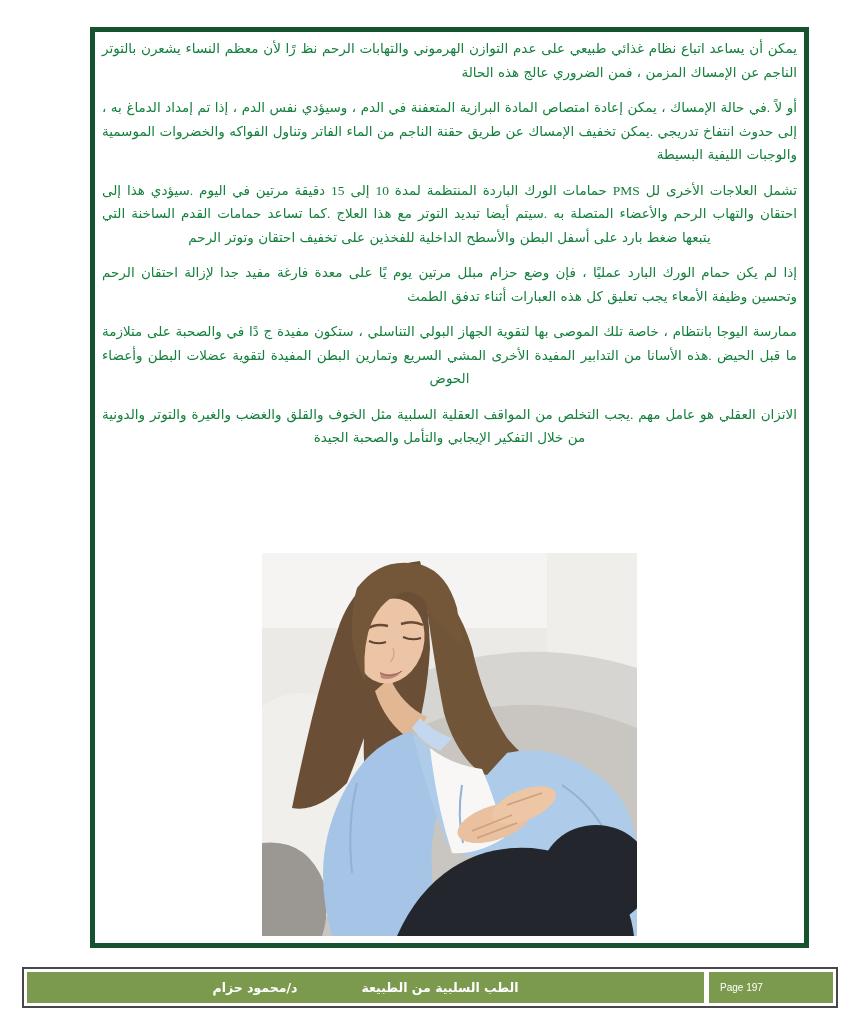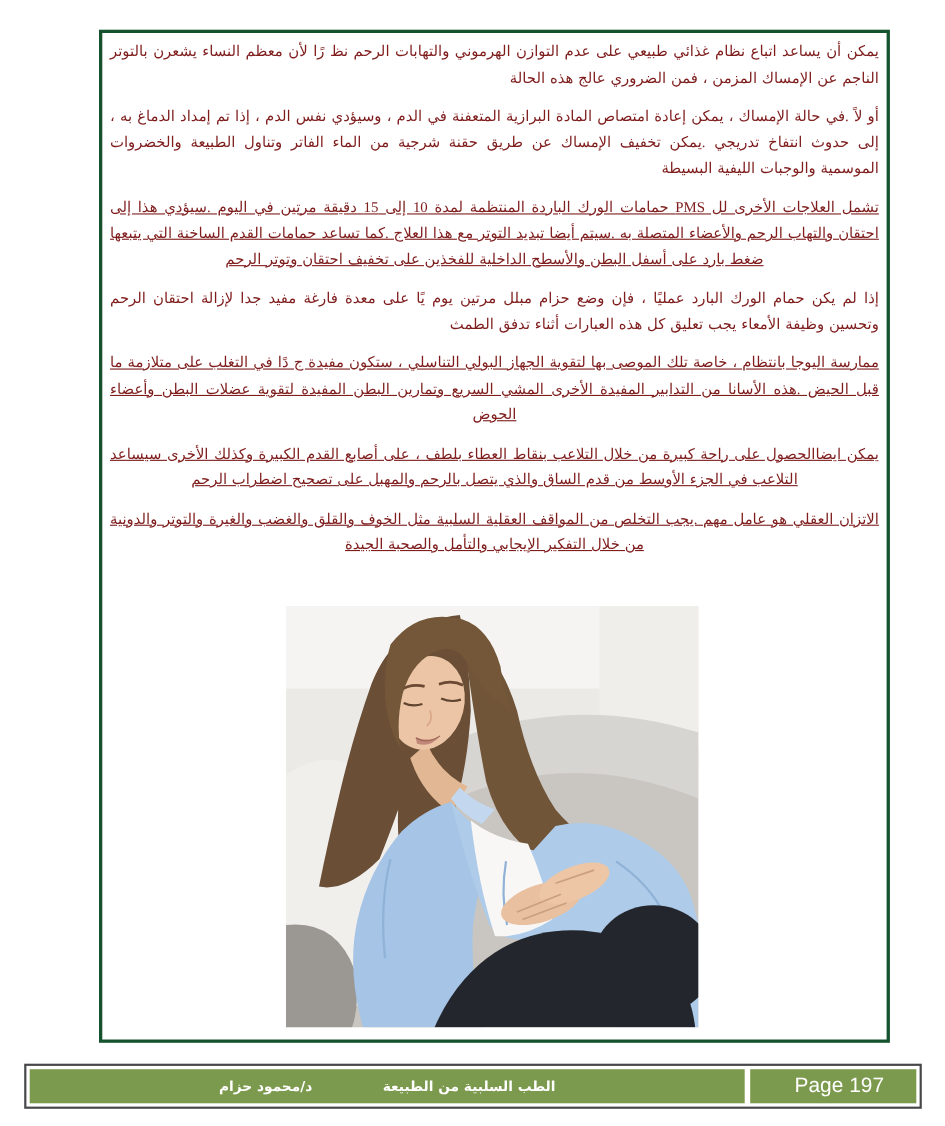--- a/index.html
+++ b/index.html
@@ -2,64 +2,63 @@
 <html lang="ar"><head>
 <meta charset="utf-8">
 <style>
   html,body{margin:0;padding:0;background:#fff;}
   .page{
     position:relative;width:859px;height:1024px;background:#ffffff;overflow:hidden;
     font-family:"Liberation Serif","DejaVu Sans",serif;
   }
   .content-box{
     position:absolute;left:90px;top:27px;width:719px;height:921px;
-    box-sizing:border-box;border:3px solid #14532d;
-    padding:5px 7px 0 7px;direction:rtl;color:#7f1d1d;
+    box-sizing:border-box;border:5px solid #14532d;
+    padding:5px 7px 0 7px;direction:rtl;color:#15803d;
   }
   .para{
     margin:0 0 12px 0;font-size:13.5px;line-height:23.5px;
     text-align:justify;word-spacing:1px;
   }
   .para.last-right{text-align-last:right;}
-  .para.last-center{text-align-last:center;text-decoration:underline;}
+  .para.last-center{text-align-last:center;}
   .photo-figure{
     position:absolute;left:167px;top:521px;width:375px;height:383px;margin:0;
     overflow:hidden;background:#eceae7;
   }
   .photo-figure svg{display:block;}
   .footer-bar{
     position:absolute;left:22px;top:967px;width:816px;height:41px;
     box-sizing:border-box;border:2px solid #48484b;background:#ffffff;
     padding:3px;display:flex;gap:5px;
   }
   .footer-cell{
     background:#7c9a4d;display:flex;align-items:center;box-sizing:border-box;
   }
   .footer-cell.title-cell{
     flex:1;justify-content:center;direction:rtl;gap:64px;
     color:#ffffff;font-family:"DejaVu Sans","Liberation Sans",sans-serif;
     font-size:12.5px;font-weight:bold;letter-spacing:1px;
   }
   .footer-cell.page-cell{
-    width:151px;direction:ltr;padding-left:11px;
-    color:#ffffff;font-family:"Liberation Sans",sans-serif;font-size:19px;justify-content:center;
+    width:124px;direction:ltr;padding-left:11px;
+    color:#ffffff;font-family:"Liberation Sans",sans-serif;font-size:10px;
   }
 </style>
 </head>
 <body>
 
 <div class="page">
 
   <div class="content-box">
     <p class="para last-right">يمكن أن يساعد اتباع نظام غذائي طبيعي على عدم التوازن الهرموني والتهابات الرحم  نظ رًا لأن معظم النساء يشعرن بالتوتر الناجم عن الإمساك المزمن ، فمن الضروري عالج هذه الحالة</p>
-    <p class="para last-right">أو لاً .في حالة الإمساك ، يمكن إعادة امتصاص المادة البرازية المتعفنة في الدم ، وسيؤدي نفس الدم ، إذا تم إمداد الدماغ به ، إلى حدوث انتفاخ تدريجي .يمكن تخفيف الإمساك عن طريق حقنة شرجية من الماء الفاتر وتناول الطبيعة والخضروات الموسمية والوجبات الليفية البسيطة</p>
+    <p class="para last-right">أو لاً .في حالة الإمساك ، يمكن إعادة امتصاص المادة البرازية المتعفنة في الدم ، وسيؤدي نفس الدم ، إذا تم إمداد الدماغ به ، إلى حدوث انتفاخ تدريجي .يمكن تخفيف الإمساك عن طريق حقنة الناجم من الماء الفاتر وتناول الفواكه والخضروات الموسمية والوجبات الليفية البسيطة</p>
     <p class="para last-center">تشمل العلاجات الأخرى لل PMS حمامات الورك الباردة المنتظمة لمدة 10 إلى 15 دقيقة مرتين في اليوم .سيؤدي هذا إلى احتقان والتهاب الرحم والأعضاء المتصلة به .سيتم أيضا تبديد التوتر مع هذا العلاج .كما تساعد حمامات القدم الساخنة التي يتبعها ضغط بارد على أسفل البطن والأسطح الداخلية للفخذين على تخفيف احتقان وتوتر الرحم</p>
     <p class="para last-right">إذا لم يكن حمام الورك البارد عمليًا ، فإن وضع حزام مبلل مرتين يوم يًا على معدة فارغة مفيد جدا لإزالة احتقان الرحم وتحسين وظيفة الأمعاء يجب تعليق كل هذه العبارات أثناء تدفق الطمث</p>
-    <p class="para last-center">ممارسة اليوجا بانتظام ، خاصة تلك الموصى بها لتقوية الجهاز البولي التناسلي ، ستكون مفيدة ج دًا في التغلب على متلازمة ما قبل الحيض .هذه الأسانا من التدابير المفيدة الأخرى المشي السريع وتمارين البطن المفيدة لتقوية عضلات البطن وأعضاء الحوض</p>
-    <p class="para last-center">يمكن ايضاالحصول على راحة كبيرة من خلال التلاعب بنقاط العطاء بلطف ، على أصابع القدم الكبيرة وكذلك الأخرى سيساعد التلاعب في الجزء الأوسط من قدم الساق والذي يتصل بالرحم والمهبل على تصحيح اضطراب الرحم</p>
+    <p class="para last-center">ممارسة اليوجا بانتظام ، خاصة تلك الموصى بها لتقوية الجهاز البولي التناسلي ، ستكون مفيدة ج دًا في والصحبة على متلازمة ما قبل الحيض .هذه الأسانا من التدابير المفيدة الأخرى المشي السريع وتمارين البطن المفيدة لتقوية عضلات البطن وأعضاء الحوض</p>
     <p class="para last-center">الاتزان العقلي هو عامل مهم .يجب التخلص من المواقف العقلية السلبية مثل الخوف والقلق والغضب والغيرة والتوتر والدونية من خلال التفكير الإيجابي والتأمل والصحبة الجيدة</p>
 
     <figure class="photo-figure" role="img" aria-label="Woman lying on a gray sofa in an open light-blue denim shirt and white top, hands clasped on her stomach">
       <svg width="375" height="383" viewBox="0 0 375 383" xmlns="http://www.w3.org/2000/svg">
 
         <rect x="0" y="0" width="375" height="383" fill="#eceae7"></rect>
         <rect x="0" y="0" width="375" height="75" fill="#f5f4f2"></rect>
         <rect x="285" y="0" width="90" height="150" fill="#efeeeb"></rect>
 
         <path d="M0,225 Q70,165 160,135 Q270,100 375,130 L375,383 L0,383 Z" fill="#c9c6c2"></path>

